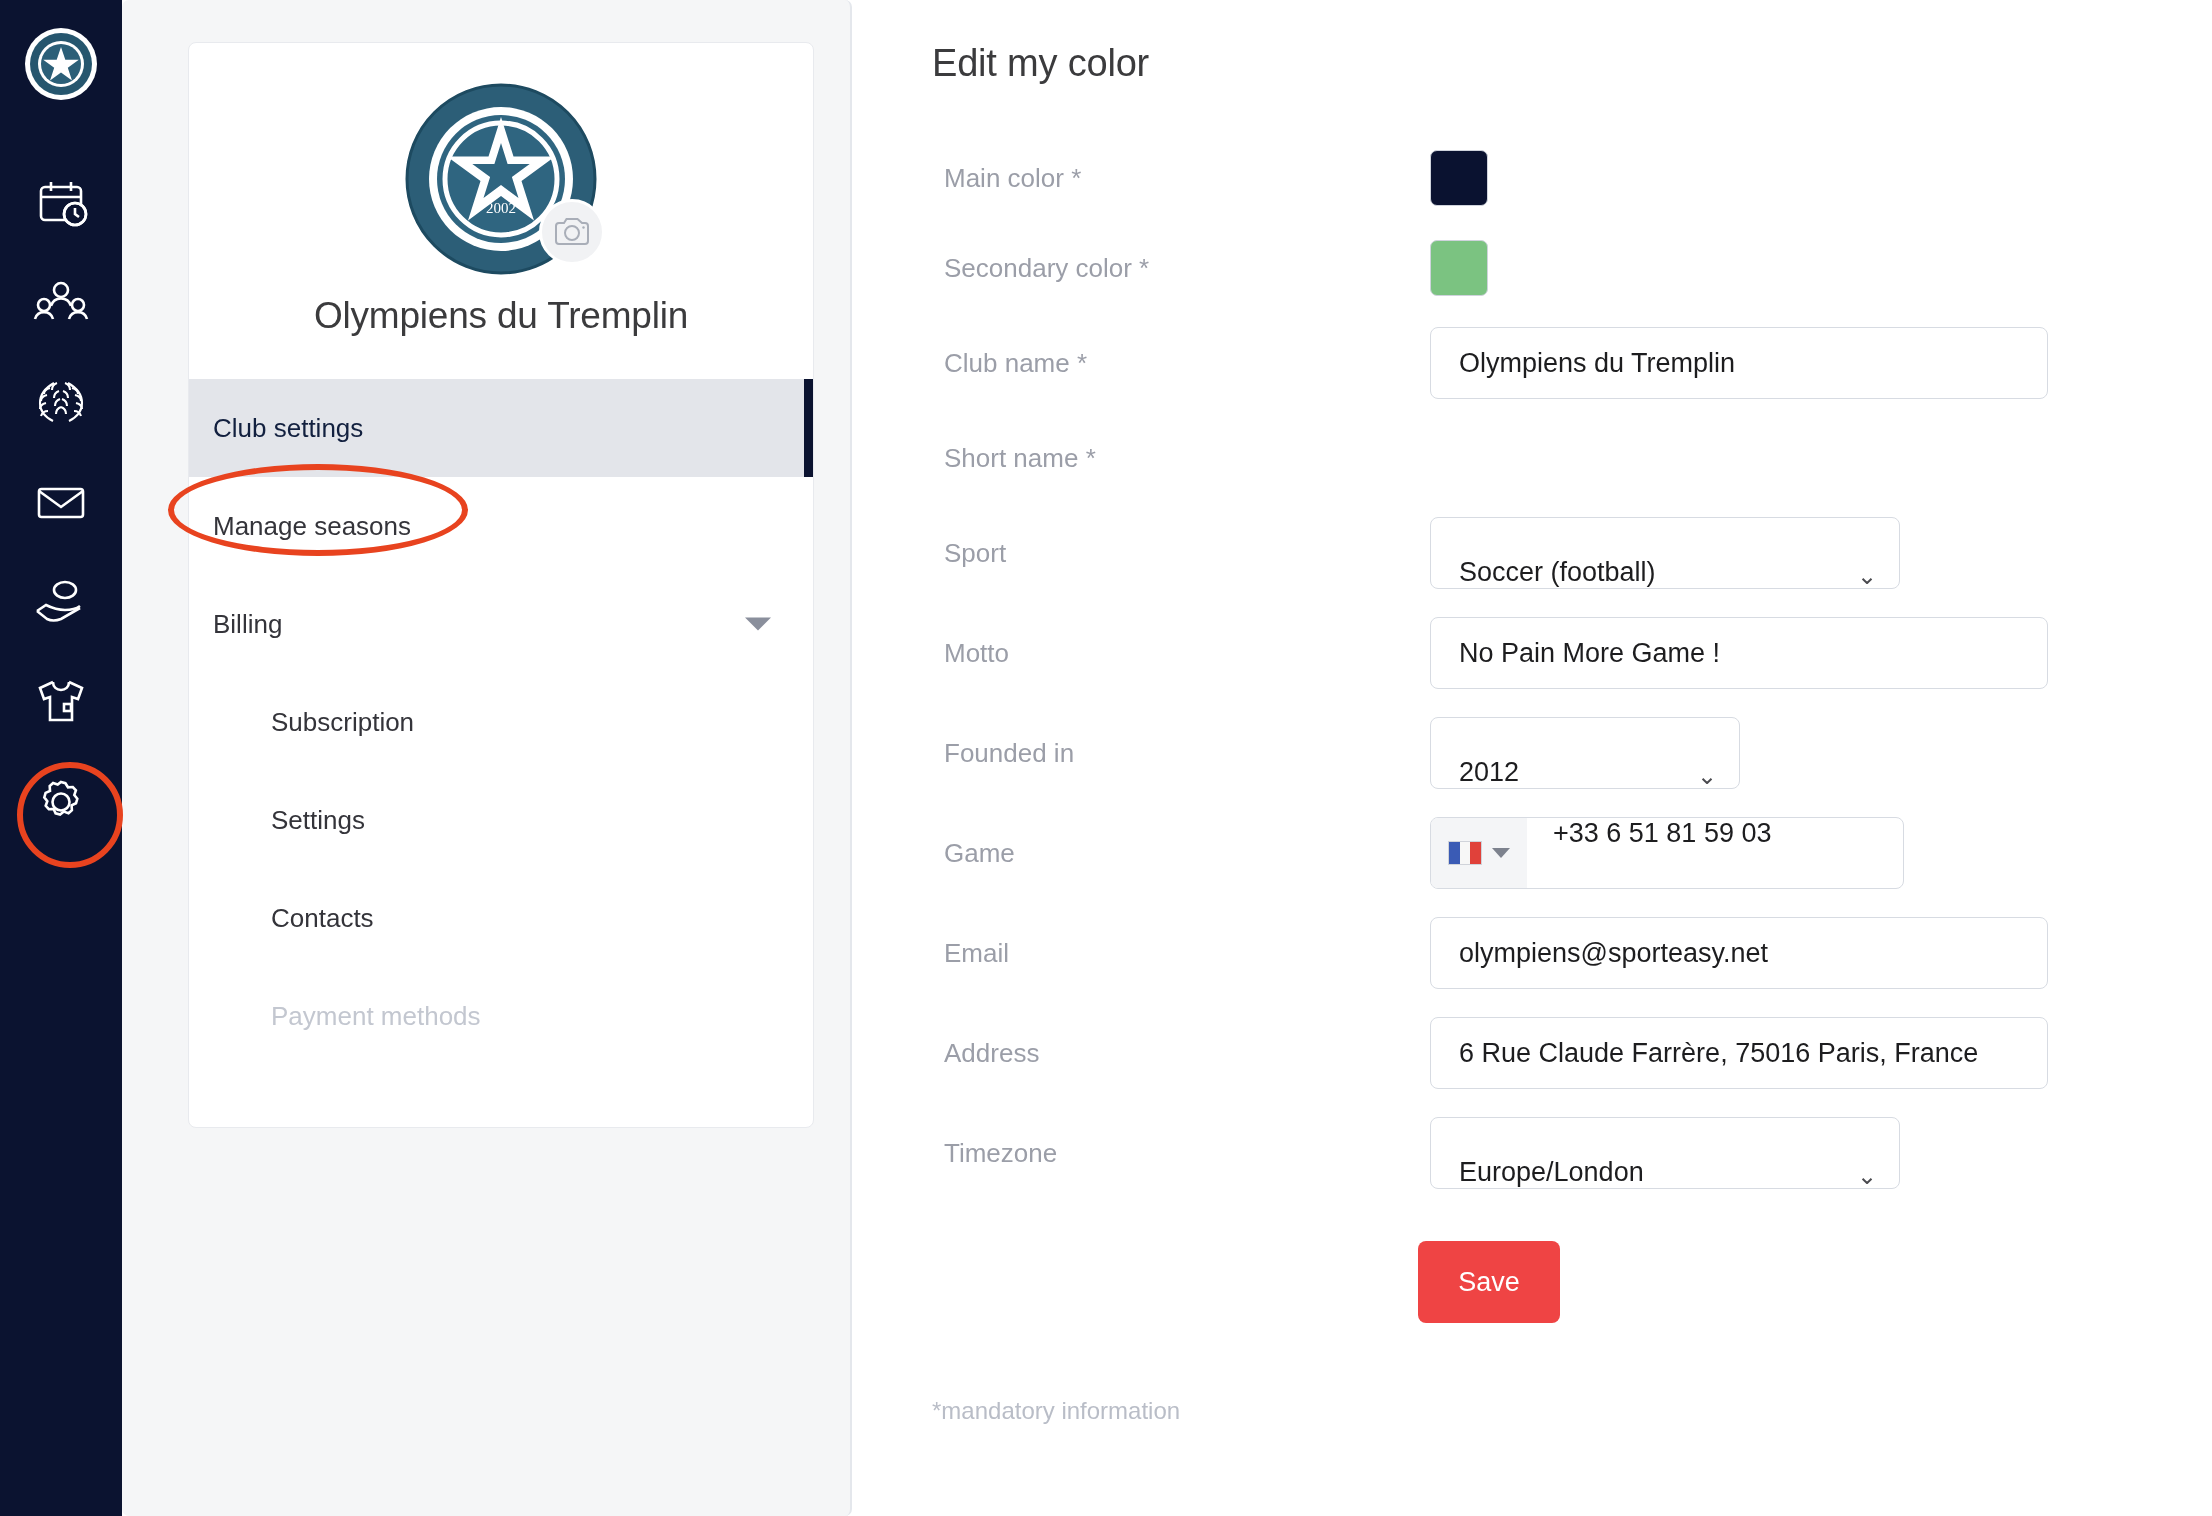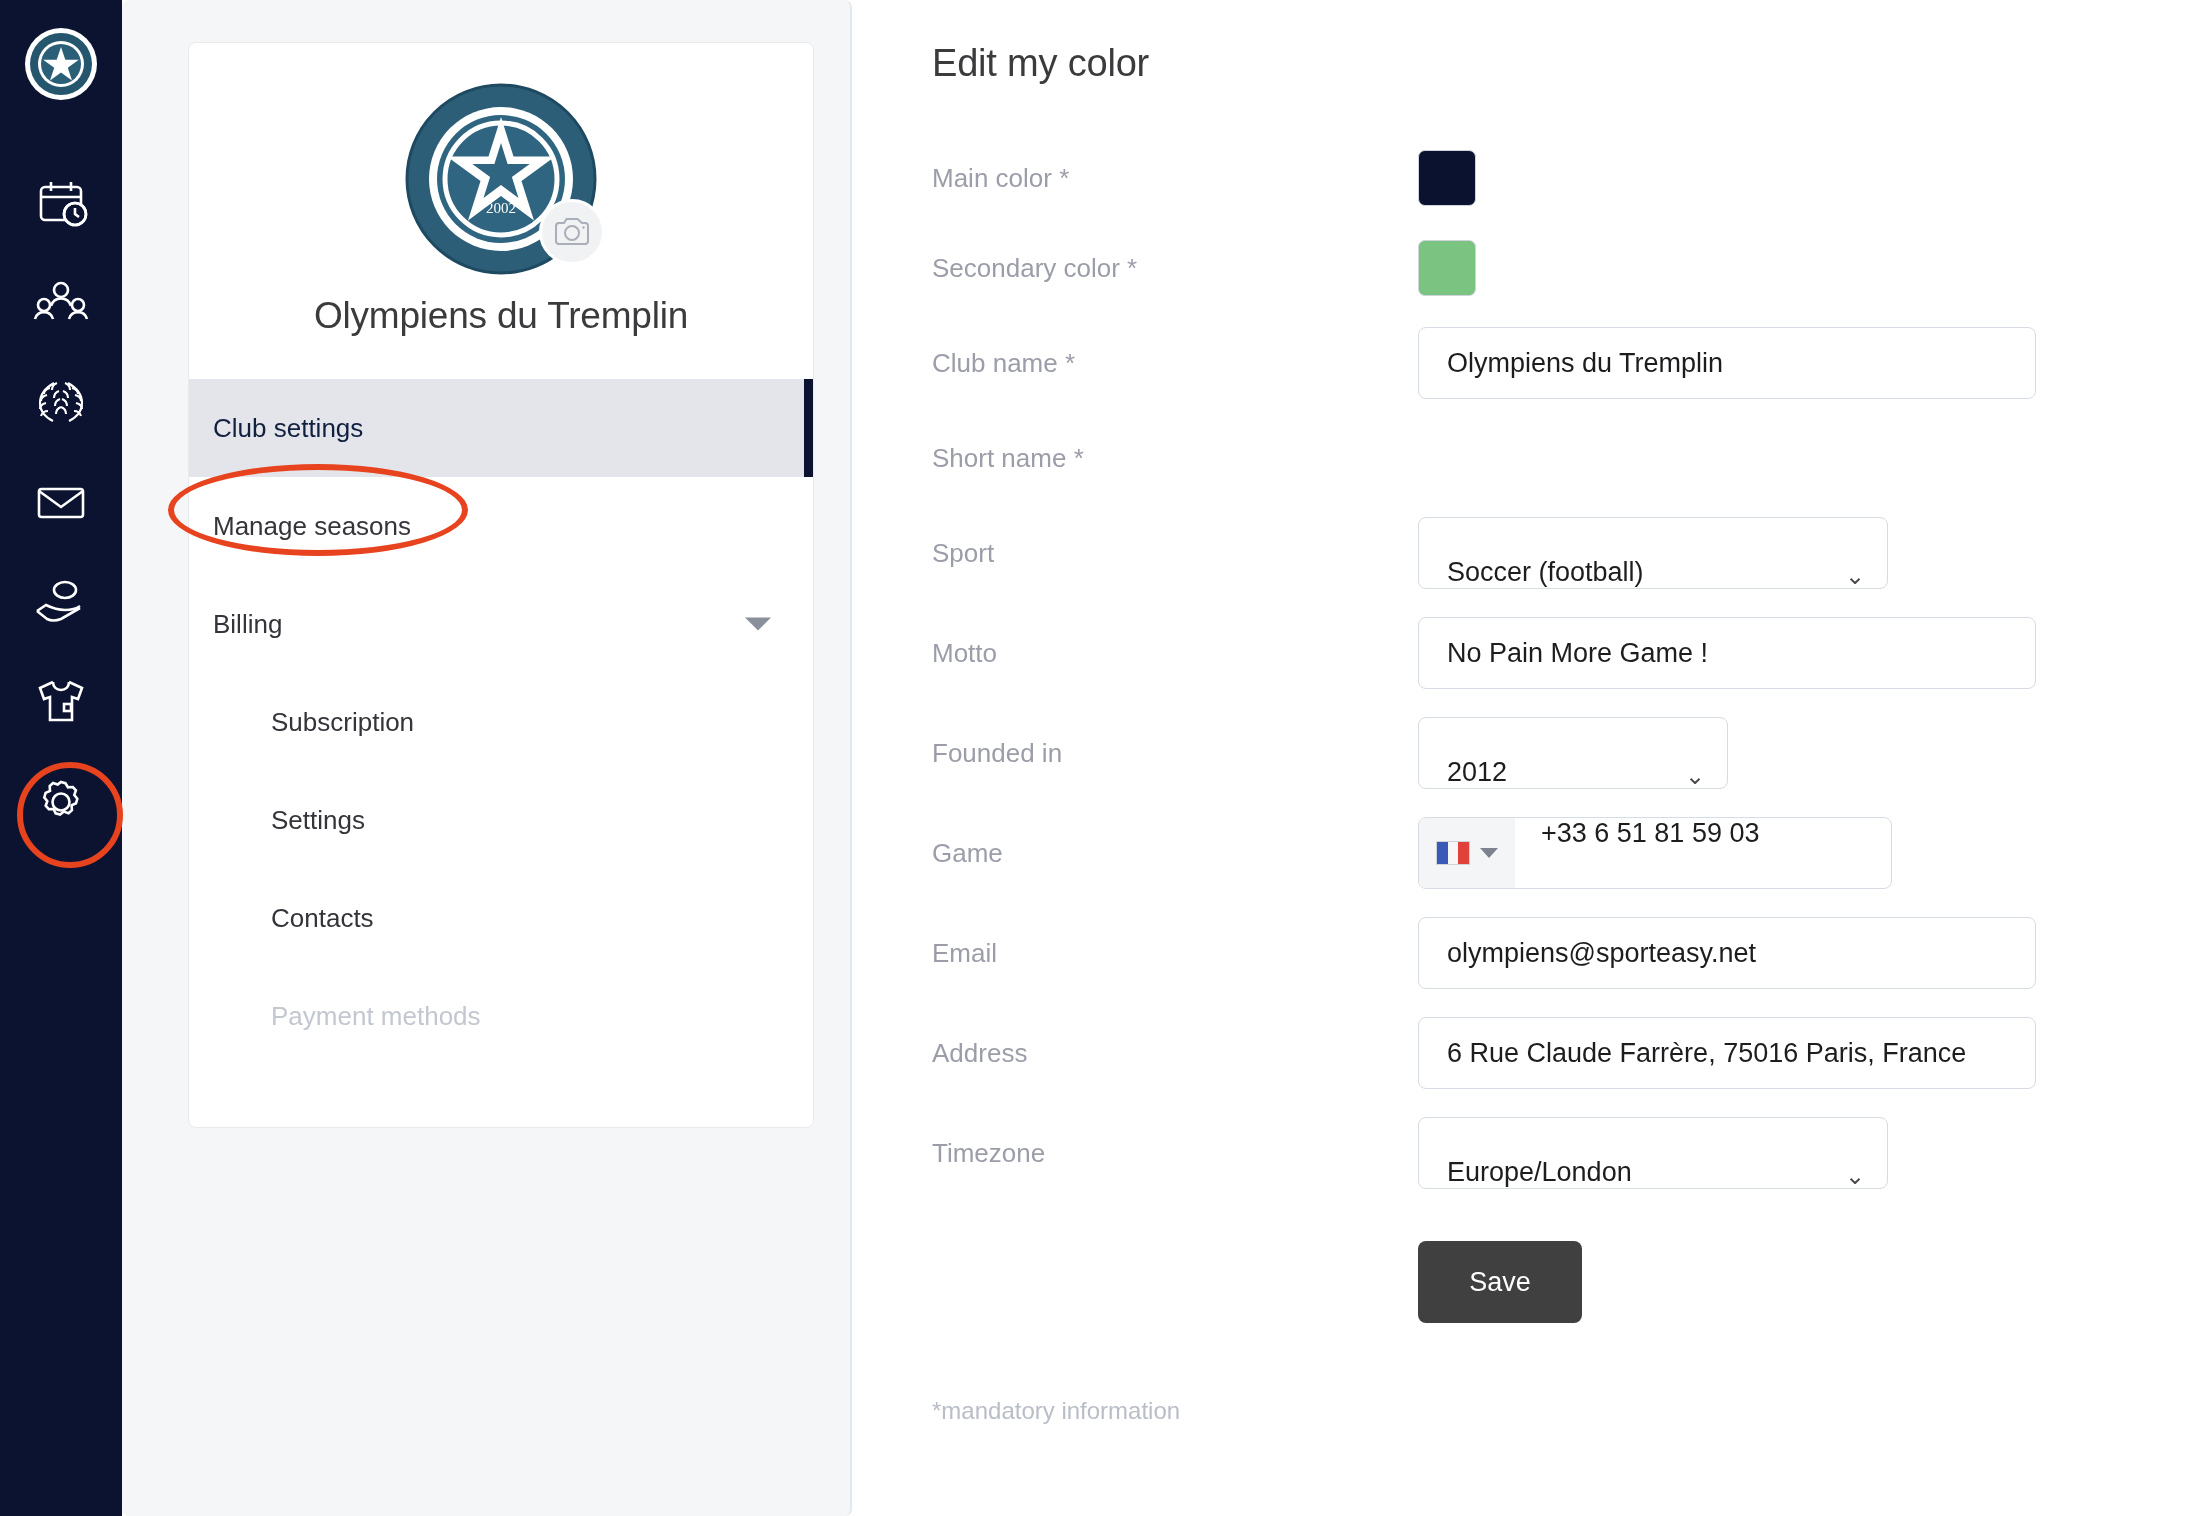--- a/index.html
+++ b/index.html
@@ -122,20 +122,21 @@
   .frow {
     display: flex; align-items: center;
     margin-bottom: 28px;
     min-height: 62px;
   }
   .flabel {
     width: 486px; flex: 0 0 486px;
     font-size: 26px;
     color: #9b9ea8;
     font-weight: 400;
+    margin-left: 12px;
   }
   .swatch {
     width: 58px; height: 56px; border-radius: 7px;
     border: 1px solid #cfd3dc;
   }
   .fctrl {
     border: 1px solid #d7dbe2;
     border-radius: 8px;
     height: 72px;
     display: flex; align-items: center;
@@ -185,22 +186,22 @@
   }
   .phone-value {
     flex: 1 1 auto;
     display: flex; align-items: flex-start;
     padding-left: 26px;
     font-size: 27px; color: #1d1d1f;
   }
 
   .save-row { margin-top: 52px; margin-bottom: 56px; padding-left: 486px; }
   .save-btn {
-    width: 164px; height: 82px;
-    background: #404040;
+    width: 142px; height: 82px;
+    background: #ef4444;
     color: #ffffff;
     border: none; border-radius: 8px;
     font-size: 27px;
     font-family: "Liberation Sans", sans-serif;
     cursor: pointer;
   }
   .mandatory {
     font-size: 24px;
     color: #b9bdc7;
     padding-top: 18px;

